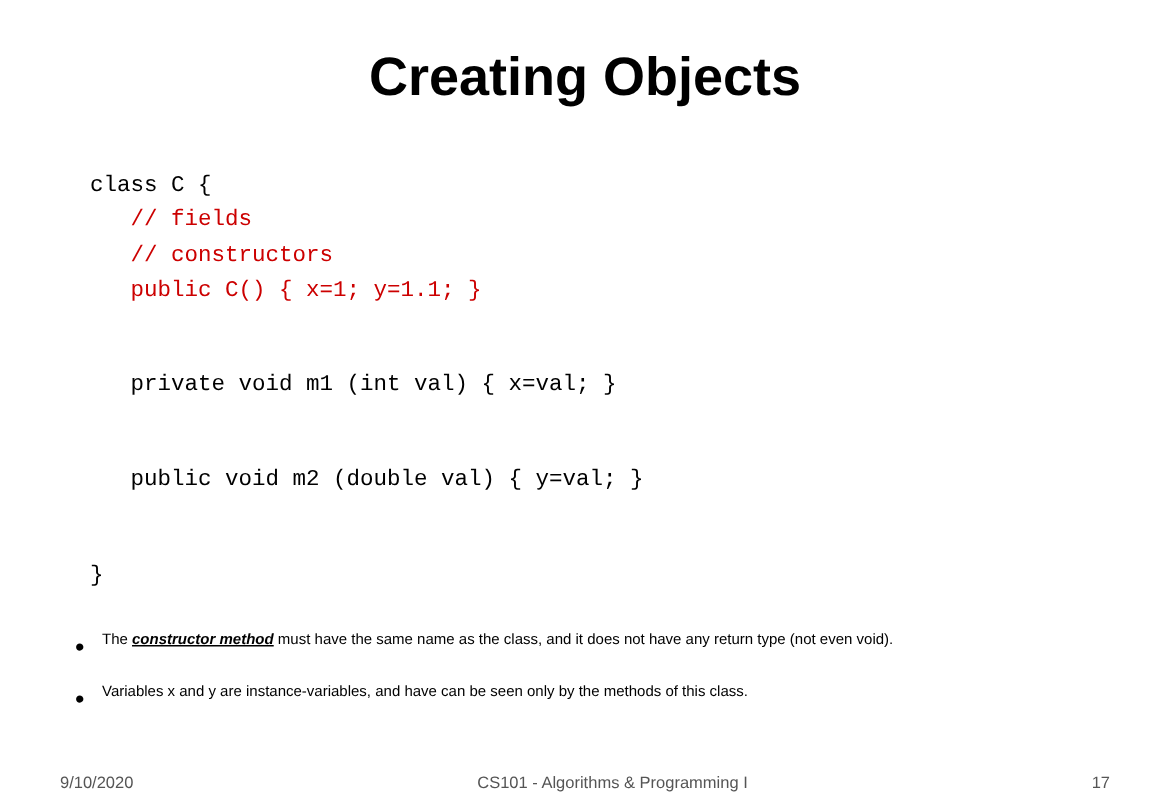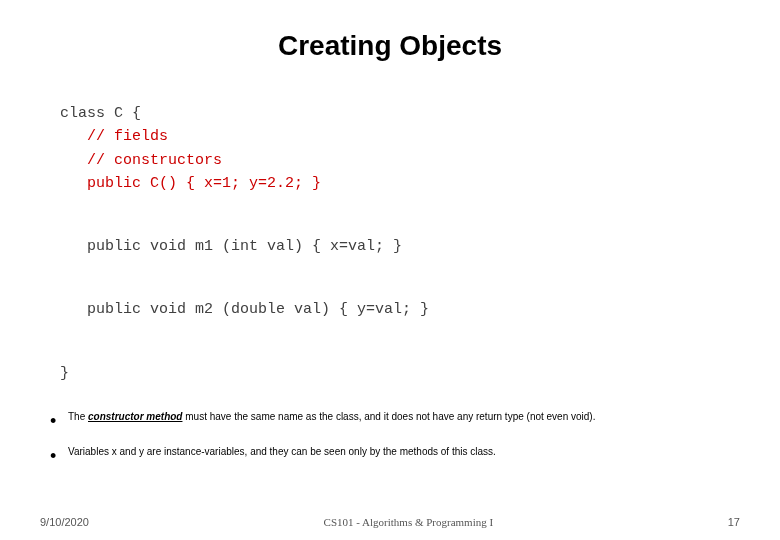--- a/index.html
+++ b/index.html
@@ -16,21 +16,21 @@
       position: relative;
     }
     .slide-container {
       width: 780px;
       height: 540px;
       padding: 20px 40px 20px 40px;
       position: relative;
     }
     .slide-title {
       text-align: center;
-      font-size: 28px;
+      font-size: 36px;
       font-weight: bold;
       color: #000000;
       margin-bottom: 32px;
       margin-top: 10px;
     }
     .code-block {
       font-family: 'Courier New', Courier, monospace;
       font-size: 15px;
       line-height: 1.55;
       color: #000000;
@@ -38,21 +38,21 @@
       padding-left: 20px;
     }
     .code-line {
       display: block;
       white-space: pre;
     }
     .code-red {
       color: #cc0000;
     }
     .code-black {
-      color: #404040;
+      color: #000000;
       margin-top: 40px;
     }
     .bullet-section {
       padding-left: 10px;
       font-size: 15px;
       line-height: 1.55;
       color: #000000;
     }
     .bullet-item {
       display: flex;
@@ -82,51 +82,50 @@
       left: 40px;
       right: 40px;
       display: flex;
       justify-content: flex-end;
       font-size: 11px;
       color: #555555;
     }
     .footer-center {
       text-align: center;
       flex: 1;
-      font-family: Liberation Serif, serif;
     }
   </style>
 </head>
 <body>
 
 <div class="slide-container">
 
   <h1 class="slide-title">Creating Objects</h1>
 
   <div class="code-block">
     <span class="code-line code-black">class C {</span>
     <span class="code-line code-red">   // fields</span>
     <span class="code-line code-red">   // constructors</span>
-    <span class="code-line code-red">   public C() { x=1; y=2.2; }</span>
-    <span class="code-line code-black">   public void m1 (int val) { x=val; }</span>
+    <span class="code-line code-red">   public C() { x=1; y=1.1; }</span>
+    <span class="code-line code-black">   private void m1 (int val) { x=val; }</span>
     <span class="code-line code-black">   public void m2 (double val) { y=val; }</span>
     <span class="code-line code-black">}</span>
   </div>
 
   <div class="bullet-section">
     <div class="bullet-item">
       <span class="bullet-dot">•</span>
       <span class="bullet-text">
         The <span class="bold-italic">constructor method</span> must have the same name as the class, and it does not have any return type (not even void).
       </span>
     </div>
     <div class="bullet-item">
       <span class="bullet-dot">•</span>
       <span class="bullet-text">
-        Variables x and y are instance-variables, and they can be seen only by the methods of this class.
+        Variables x and y are instance-variables, and have can be seen only by the methods of this class.
       </span>
     </div>
   </div>
 
   <div class="footer">
     <span>9/10/2020</span>
     <span class="footer-center">CS101 - Algorithms &amp; Programming I</span>
     <span>17</span>
   </div>
 

